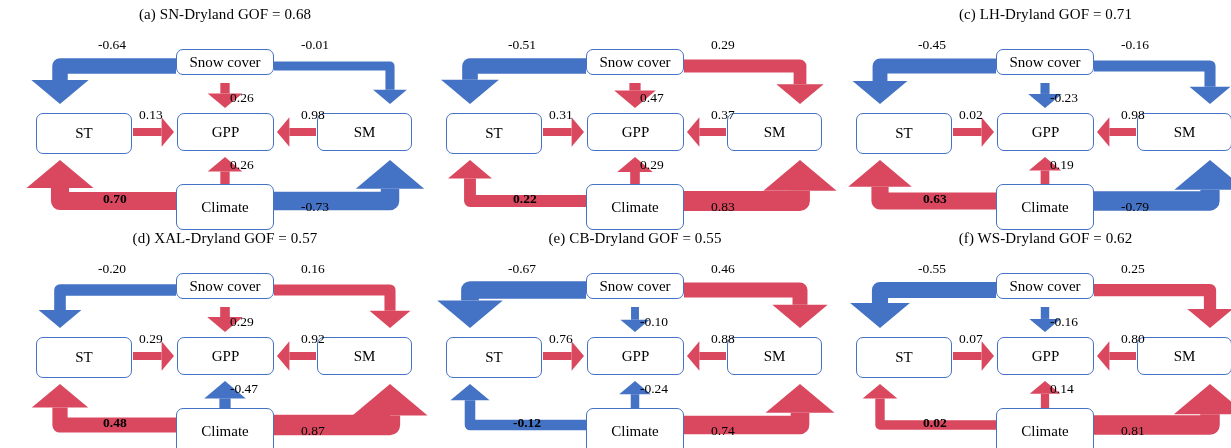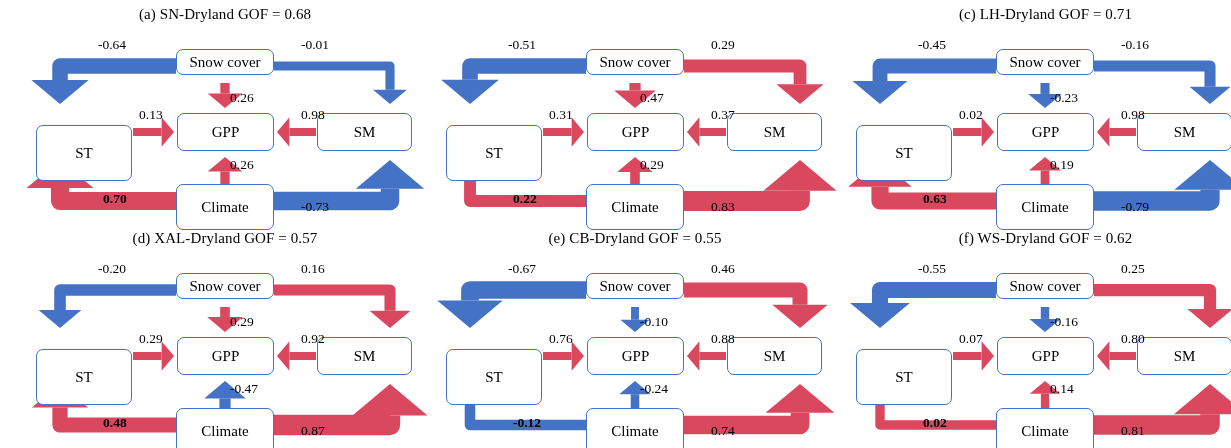--- a/index.html
+++ b/index.html
@@ -28,21 +28,21 @@
     border:1.2px solid #4472C4;
     border-radius:7px;
     background:#ffffff;
     box-sizing:border-box;
     display:flex;align-items:center;justify-content:center;
     font-size:15px;
     z-index:5;
     white-space:nowrap;
   }
   .n-snow{left:156px;top:49px;width:98px;height:26px;}
-  .n-st  {left:16px; top:113px;width:96px;height:56px;margin-top:12px;}
+  .n-st  {left:16px; top:113px;width:96px;height:41px;}
   .n-gpp {left:157px;top:113px;width:97px;height:38px;}
   .n-sm  {left:297px;top:113px;width:95px;height:38px;}
   .n-cli {left:156px;top:184px;width:98px;height:46px;}
   .edge-label{
     position:absolute;font-size:13.5px;z-index:7;
     white-space:nowrap;background:transparent;
   }
   .lbl-tl{left:78px; top:37px;}
   .lbl-tr{left:281px;top:37px;}
   .lbl-bl{left:83px; top:191px;font-weight:bold;}

